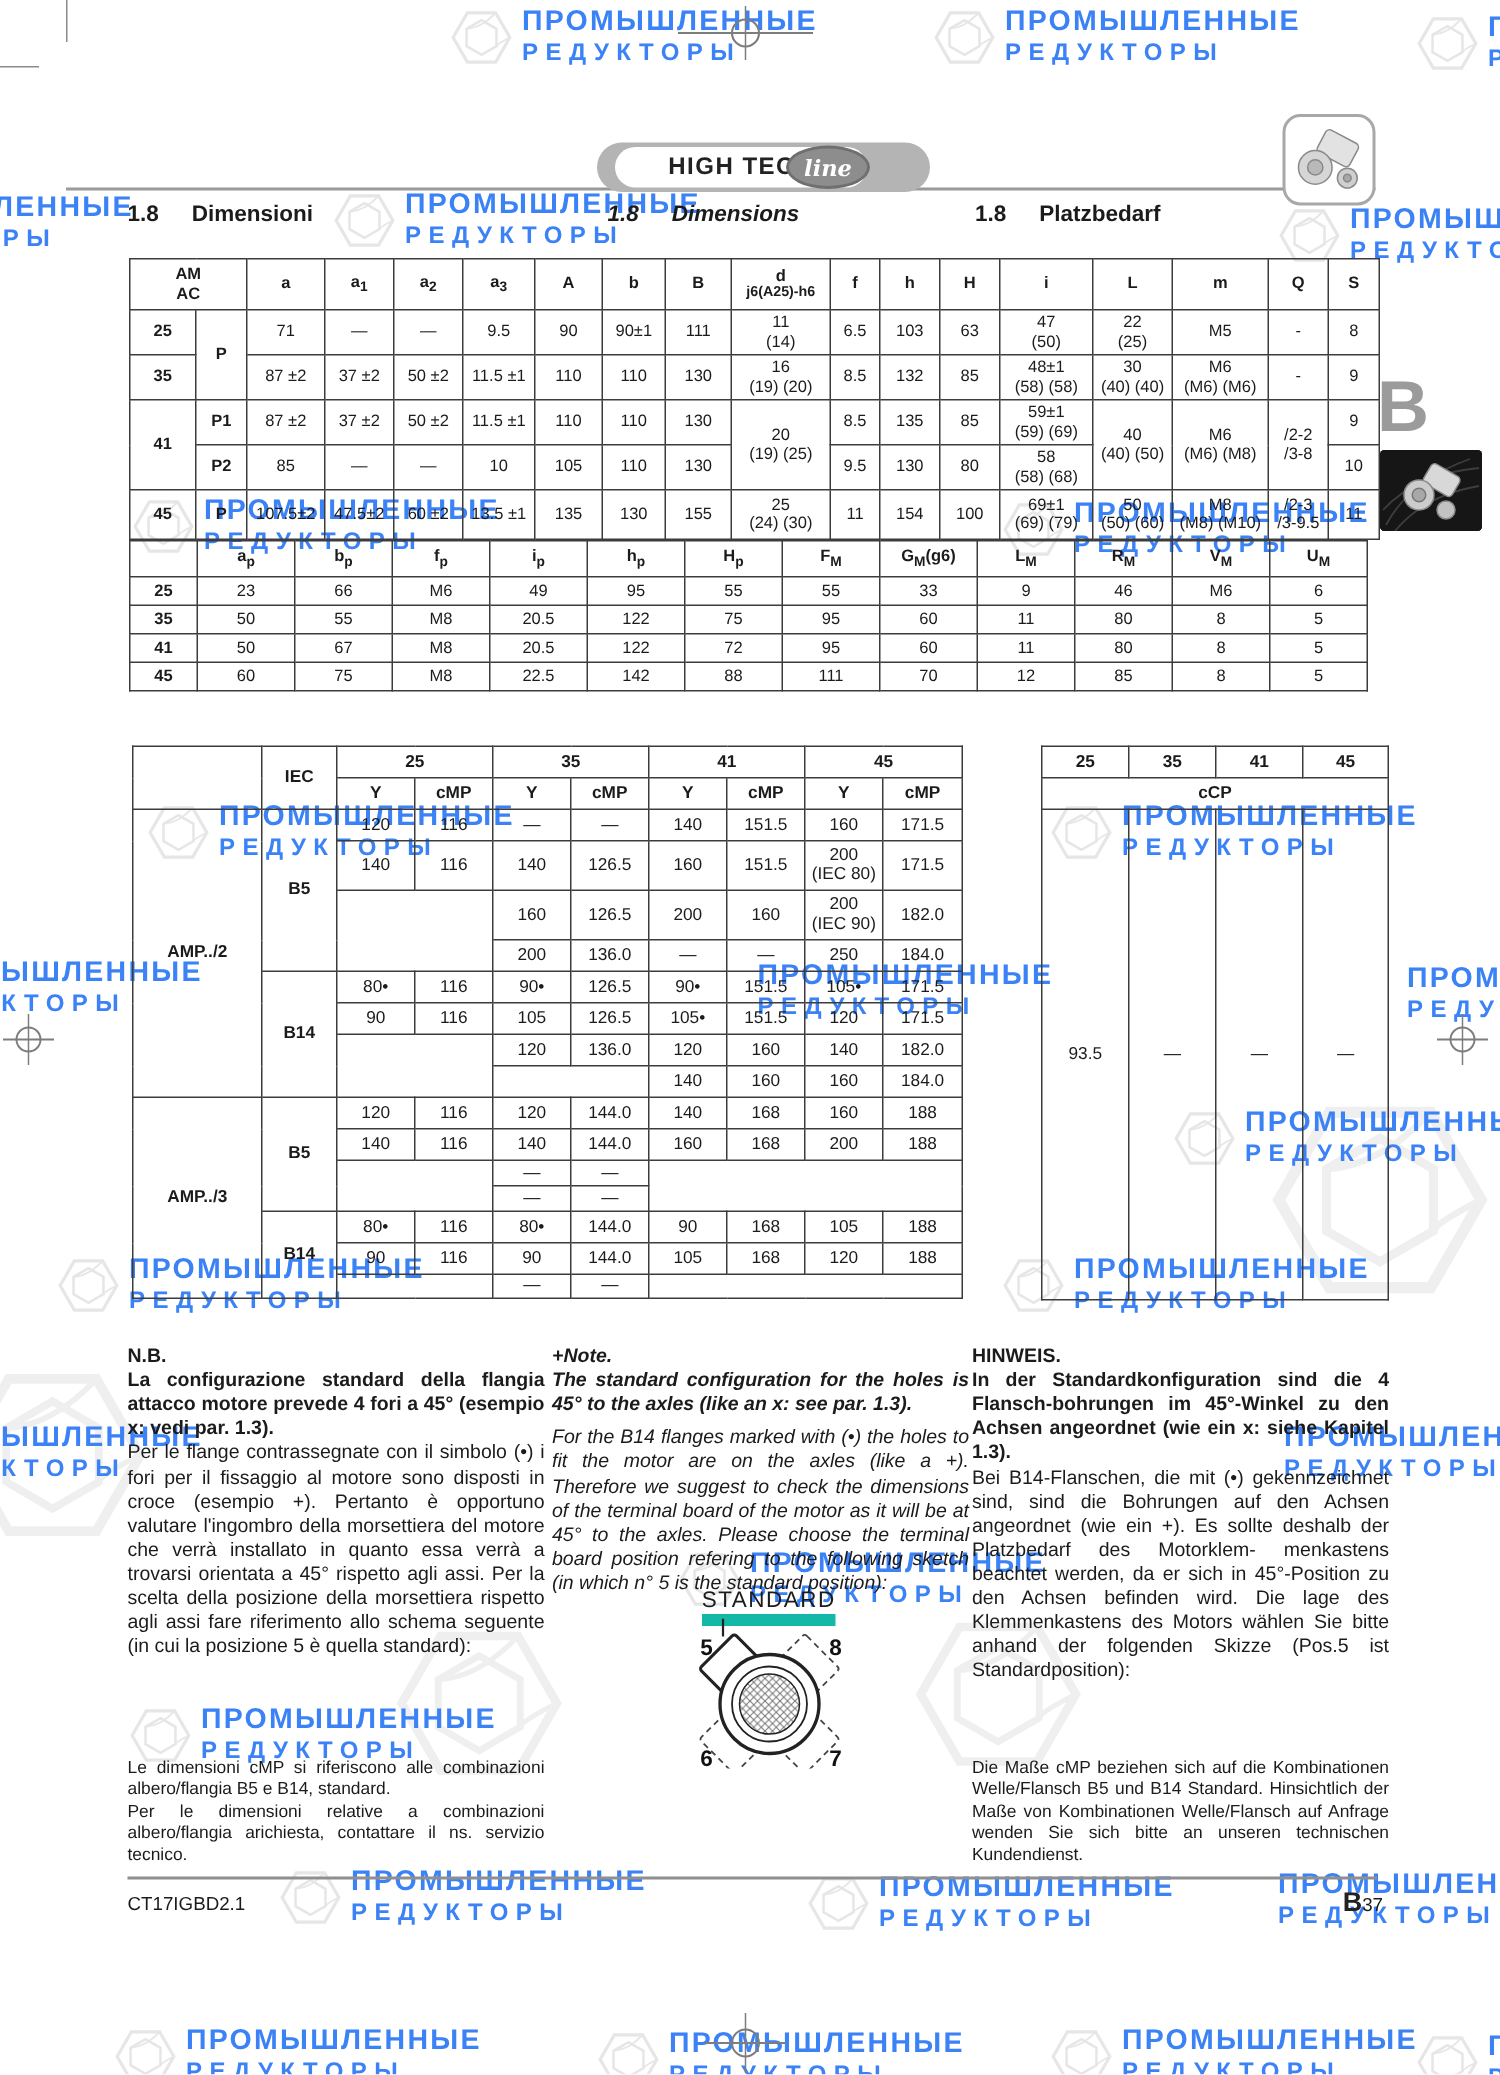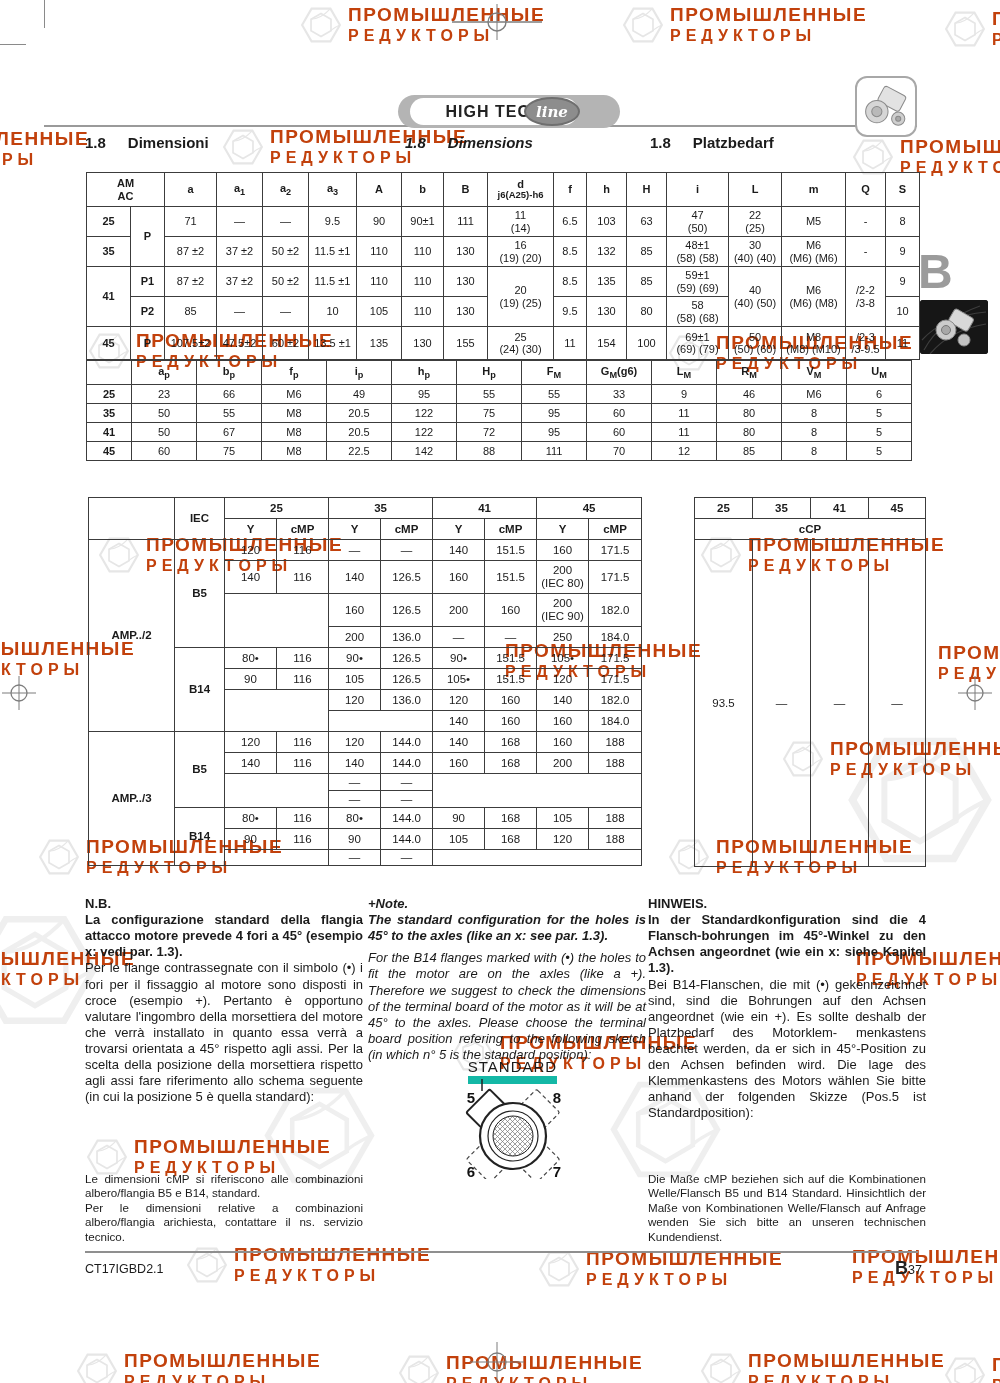--- a/index.html
+++ b/index.html
@@ -1,20 +1,20 @@
 <!DOCTYPE html>
 <html><head>
 <meta charset="utf-8">
 <style>
   html,body{margin:0;padding:0;background:#fff;}
   #page{position:relative;width:1000px;height:1383px;background:#fff;overflow:hidden;
         font-family:"Liberation Sans",sans-serif;color:#1b1b1b;}
   
   #wmlayer{position:absolute;inset:0;z-index:0;}
-  .wm{position:absolute;display:flex;gap:6px;align-items:flex-start;color:#c2410c;font-weight:bold;white-space:nowrap;}
+  .wm{position:absolute;display:flex;gap:6px;align-items:flex-start;color:#3b82f6;font-weight:bold;white-space:nowrap;}
   .wm .l1{font-size:19px;letter-spacing:1.5px;line-height:21px;}
   .wm .l2{font-size:16px;letter-spacing:5px;line-height:21px;}
   .wmi{color:#e6e6e6;width:42px;height:42px;flex:none;}
   .wmbig{position:absolute;color:#efefef;}
   
   #content{position:absolute;inset:0;z-index:1;}
   
   .hrule{position:absolute;left:44px;top:125px;width:873px;height:2px;background:#9a9a9a;}
   .pill{position:absolute;left:398px;top:95px;width:222px;height:33px;background:#b4b4b4;border-radius:17px;}
   .pill-in{position:absolute;left:12px;top:3px;width:168px;height:27px;background:#fff;border-radius:14px;

